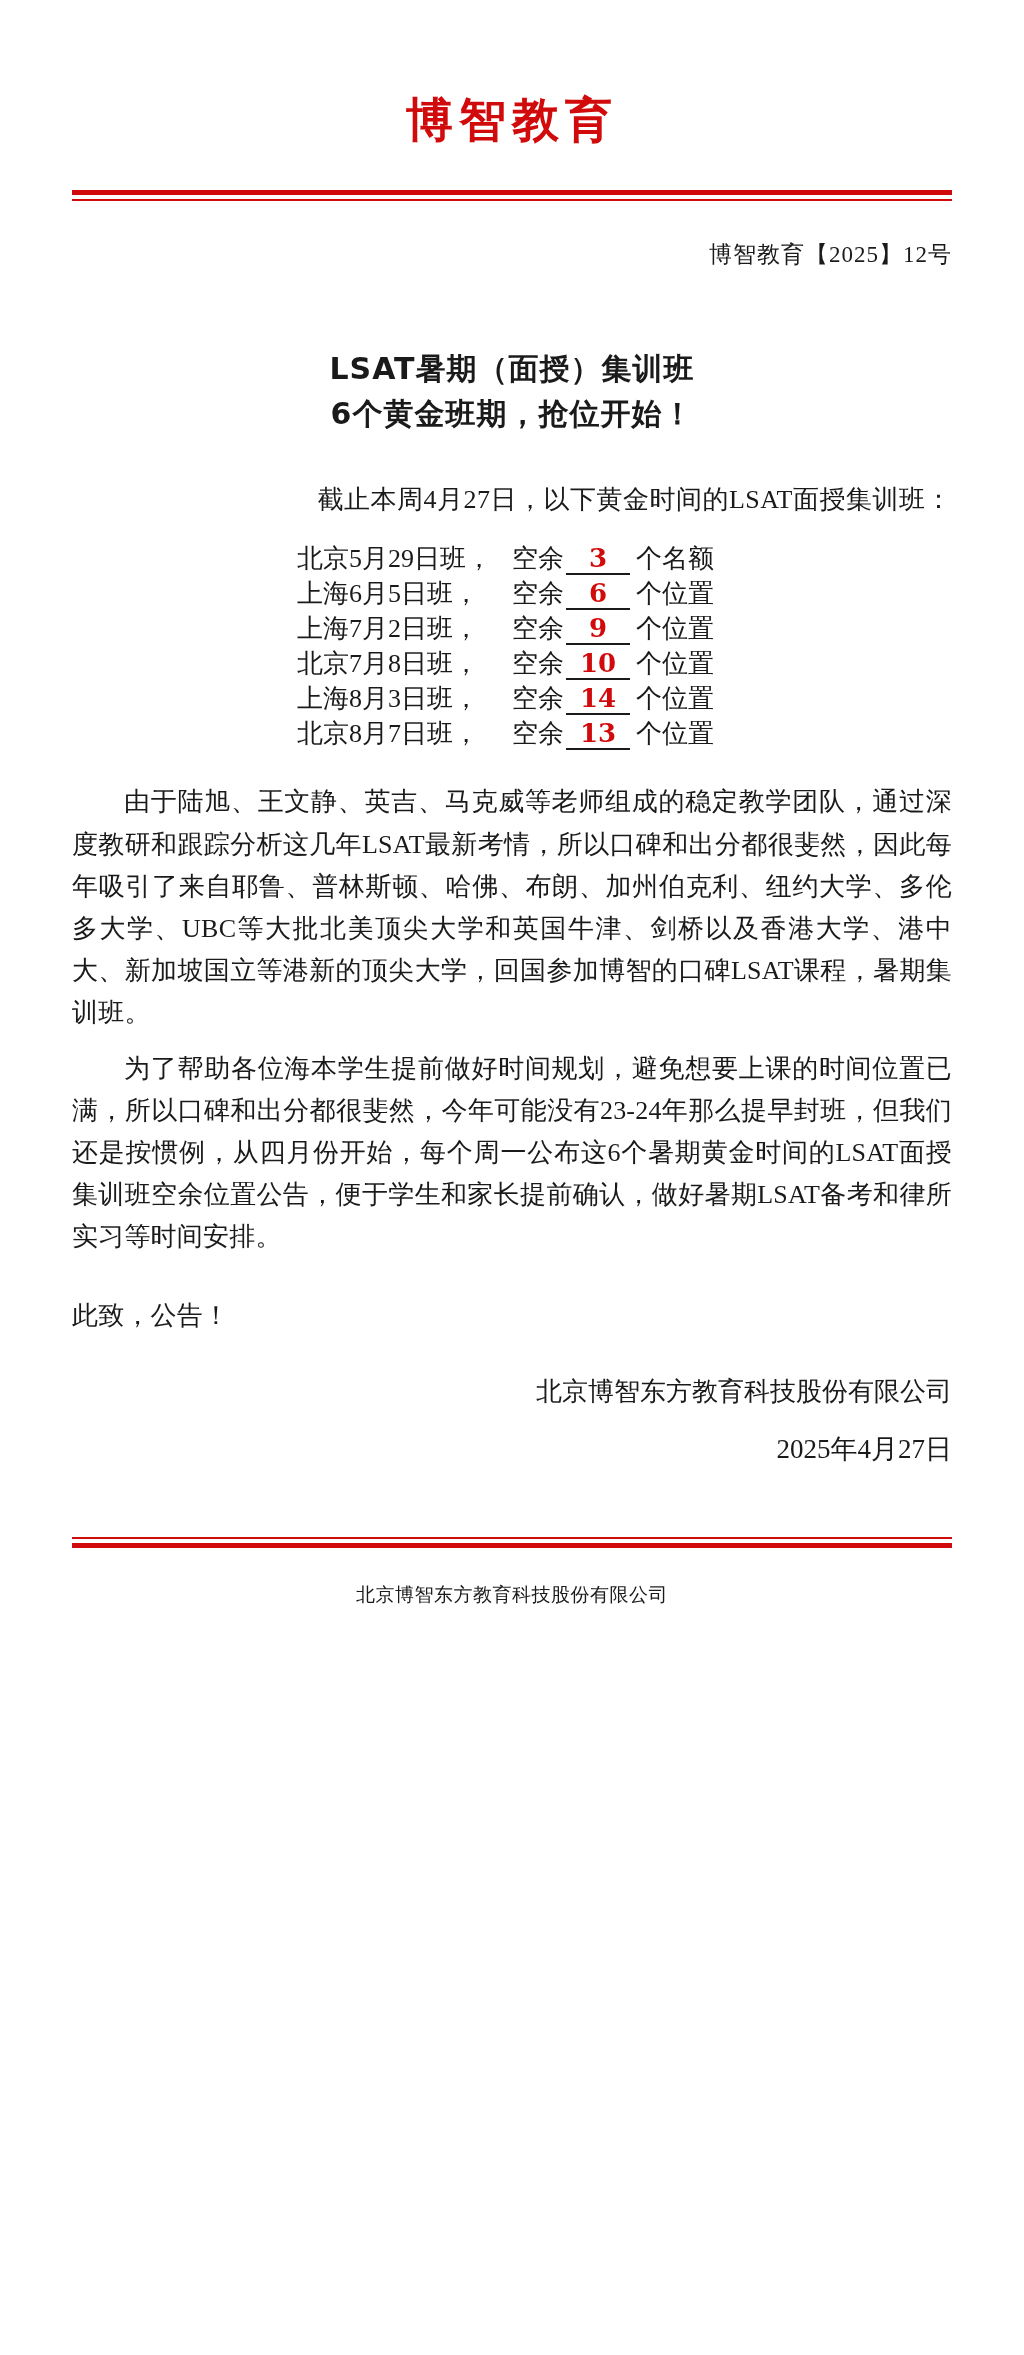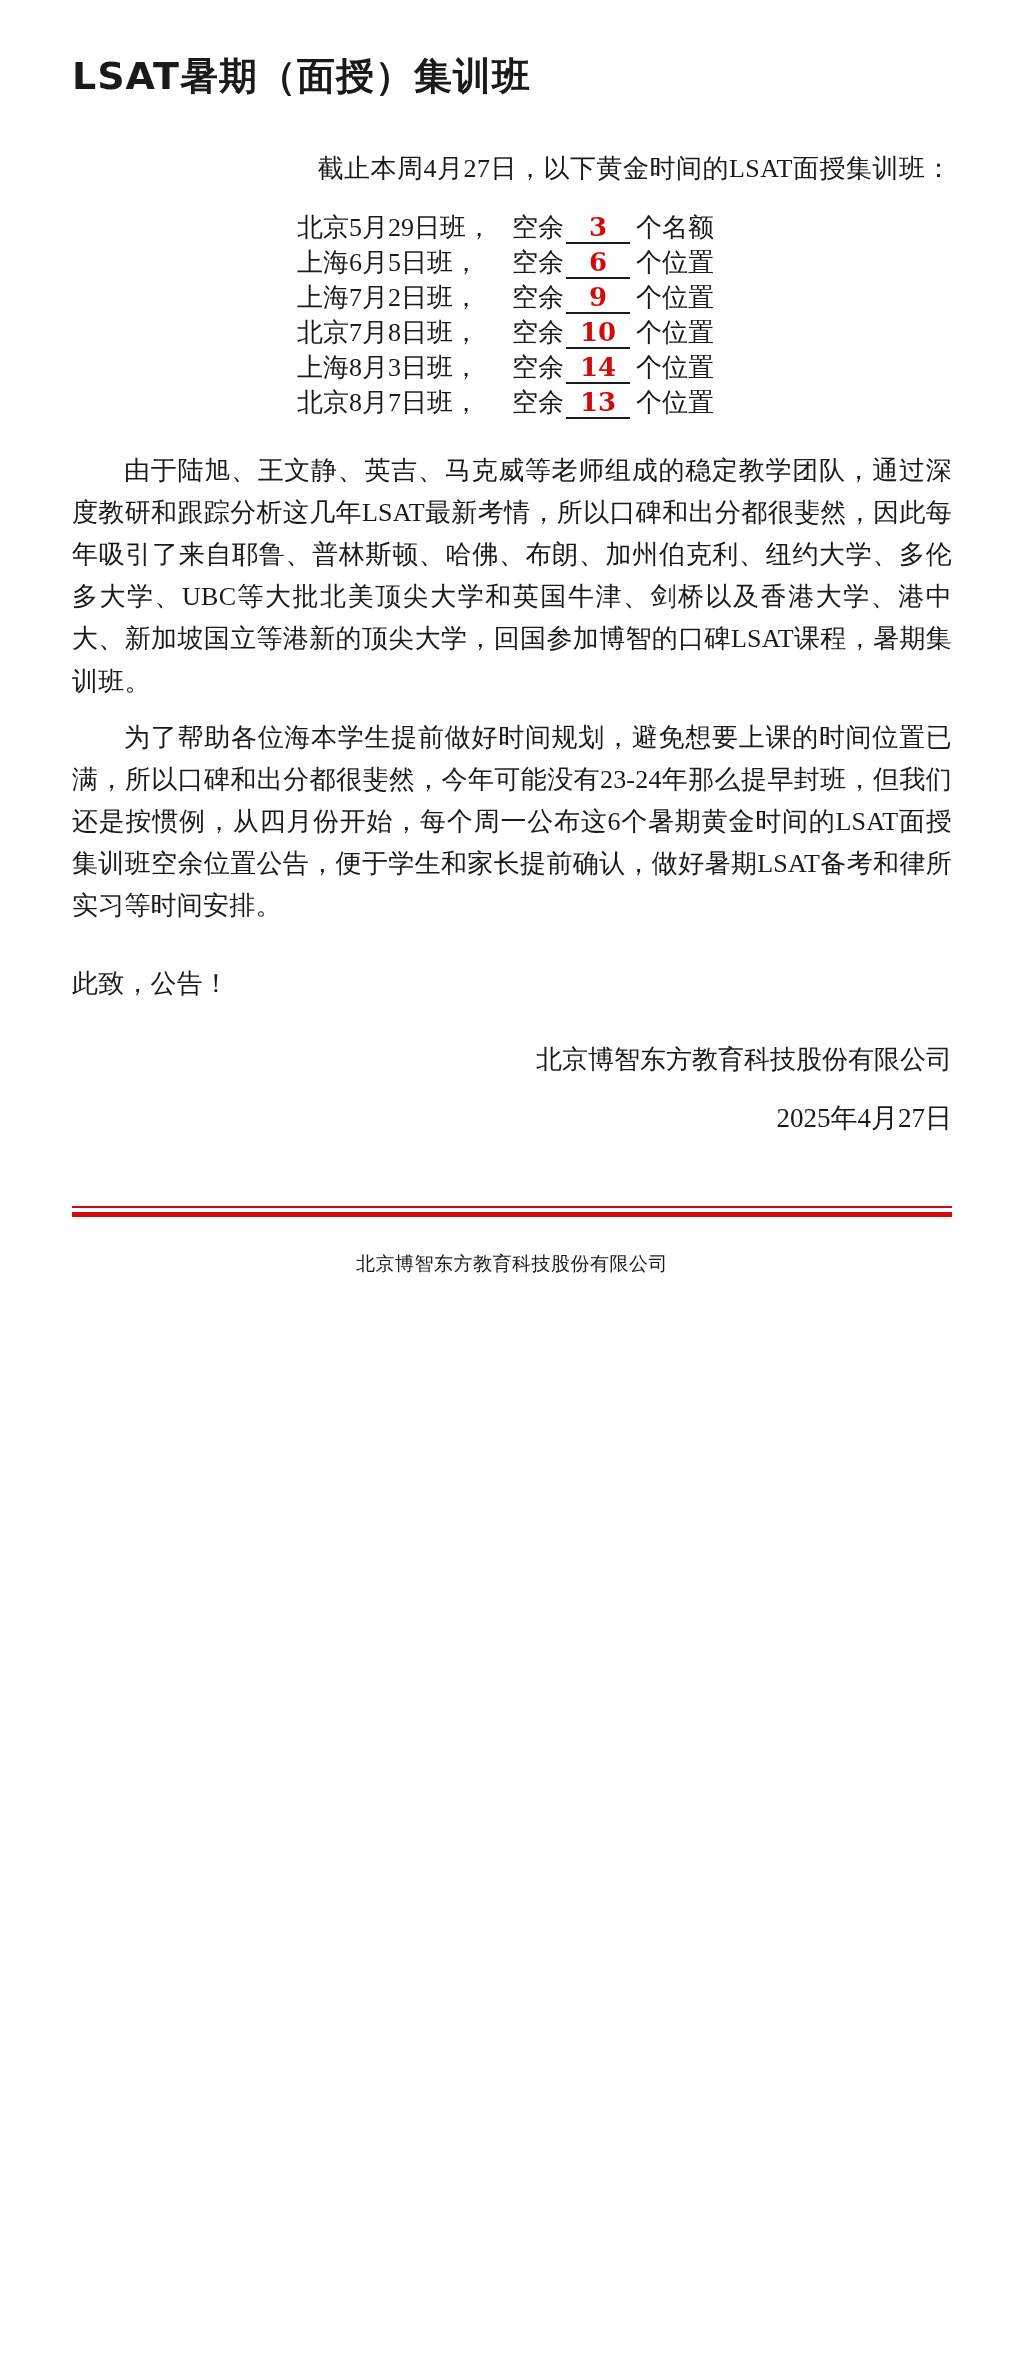--- a/index.html
+++ b/index.html
@@ -49,25 +49,25 @@
   }
   .doc-number {
     text-align: right;
     margin-top: 38px;
     font-size: 23px;
     letter-spacing: 1px;
     color: #1a1a1a;
   }
   
   .main-title {
-    margin-top: 48px;
-    text-align: left;
+    margin-top: 76px;
+    text-align: center;
     font-family: "DejaVu Sans", "Liberation Sans", sans-serif;
     font-weight: bold;
-    font-size: 38px;
+    font-size: 30px;
     line-height: 1.5;
     letter-spacing: 1px;
   }
   .main-title .line2 {
     display: block;
   }
   
   .intro {
     margin-top: 46px;
     text-align: right;
@@ -157,23 +157,32 @@
     padding: 34px 0 40px 0;
     letter-spacing: 0.5px;
     color: #1a1a1a;
   }
 </style>
 </head>
 <body>
 
 <div class="page">
 
+  <div class="doc-header">
+    <div class="org-title">博智教育</div>
+    <div class="header-rules">
+      <div class="rule-thick"></div>
+      <div class="rule-thin"></div>
+    </div>
+    <div class="doc-number">博智教育【2025】12号</div>
+  </div>
 
   <div class="main-title">
     <span class="line1">LSAT暑期（面授）集训班</span>
+    <span class="line2">6个黄金班期，抢位开始！</span>
   </div>
 
   <div class="intro">截止本周4月27日，以下黄金时间的LSAT面授集训班：</div>
 
   <div class="slots">
 
     <div class="slot-row">
       <span class="slot-city">北京5月29日班，</span>
       <span class="slot-label">空余</span>
       <span class="slot-num">3</span>

